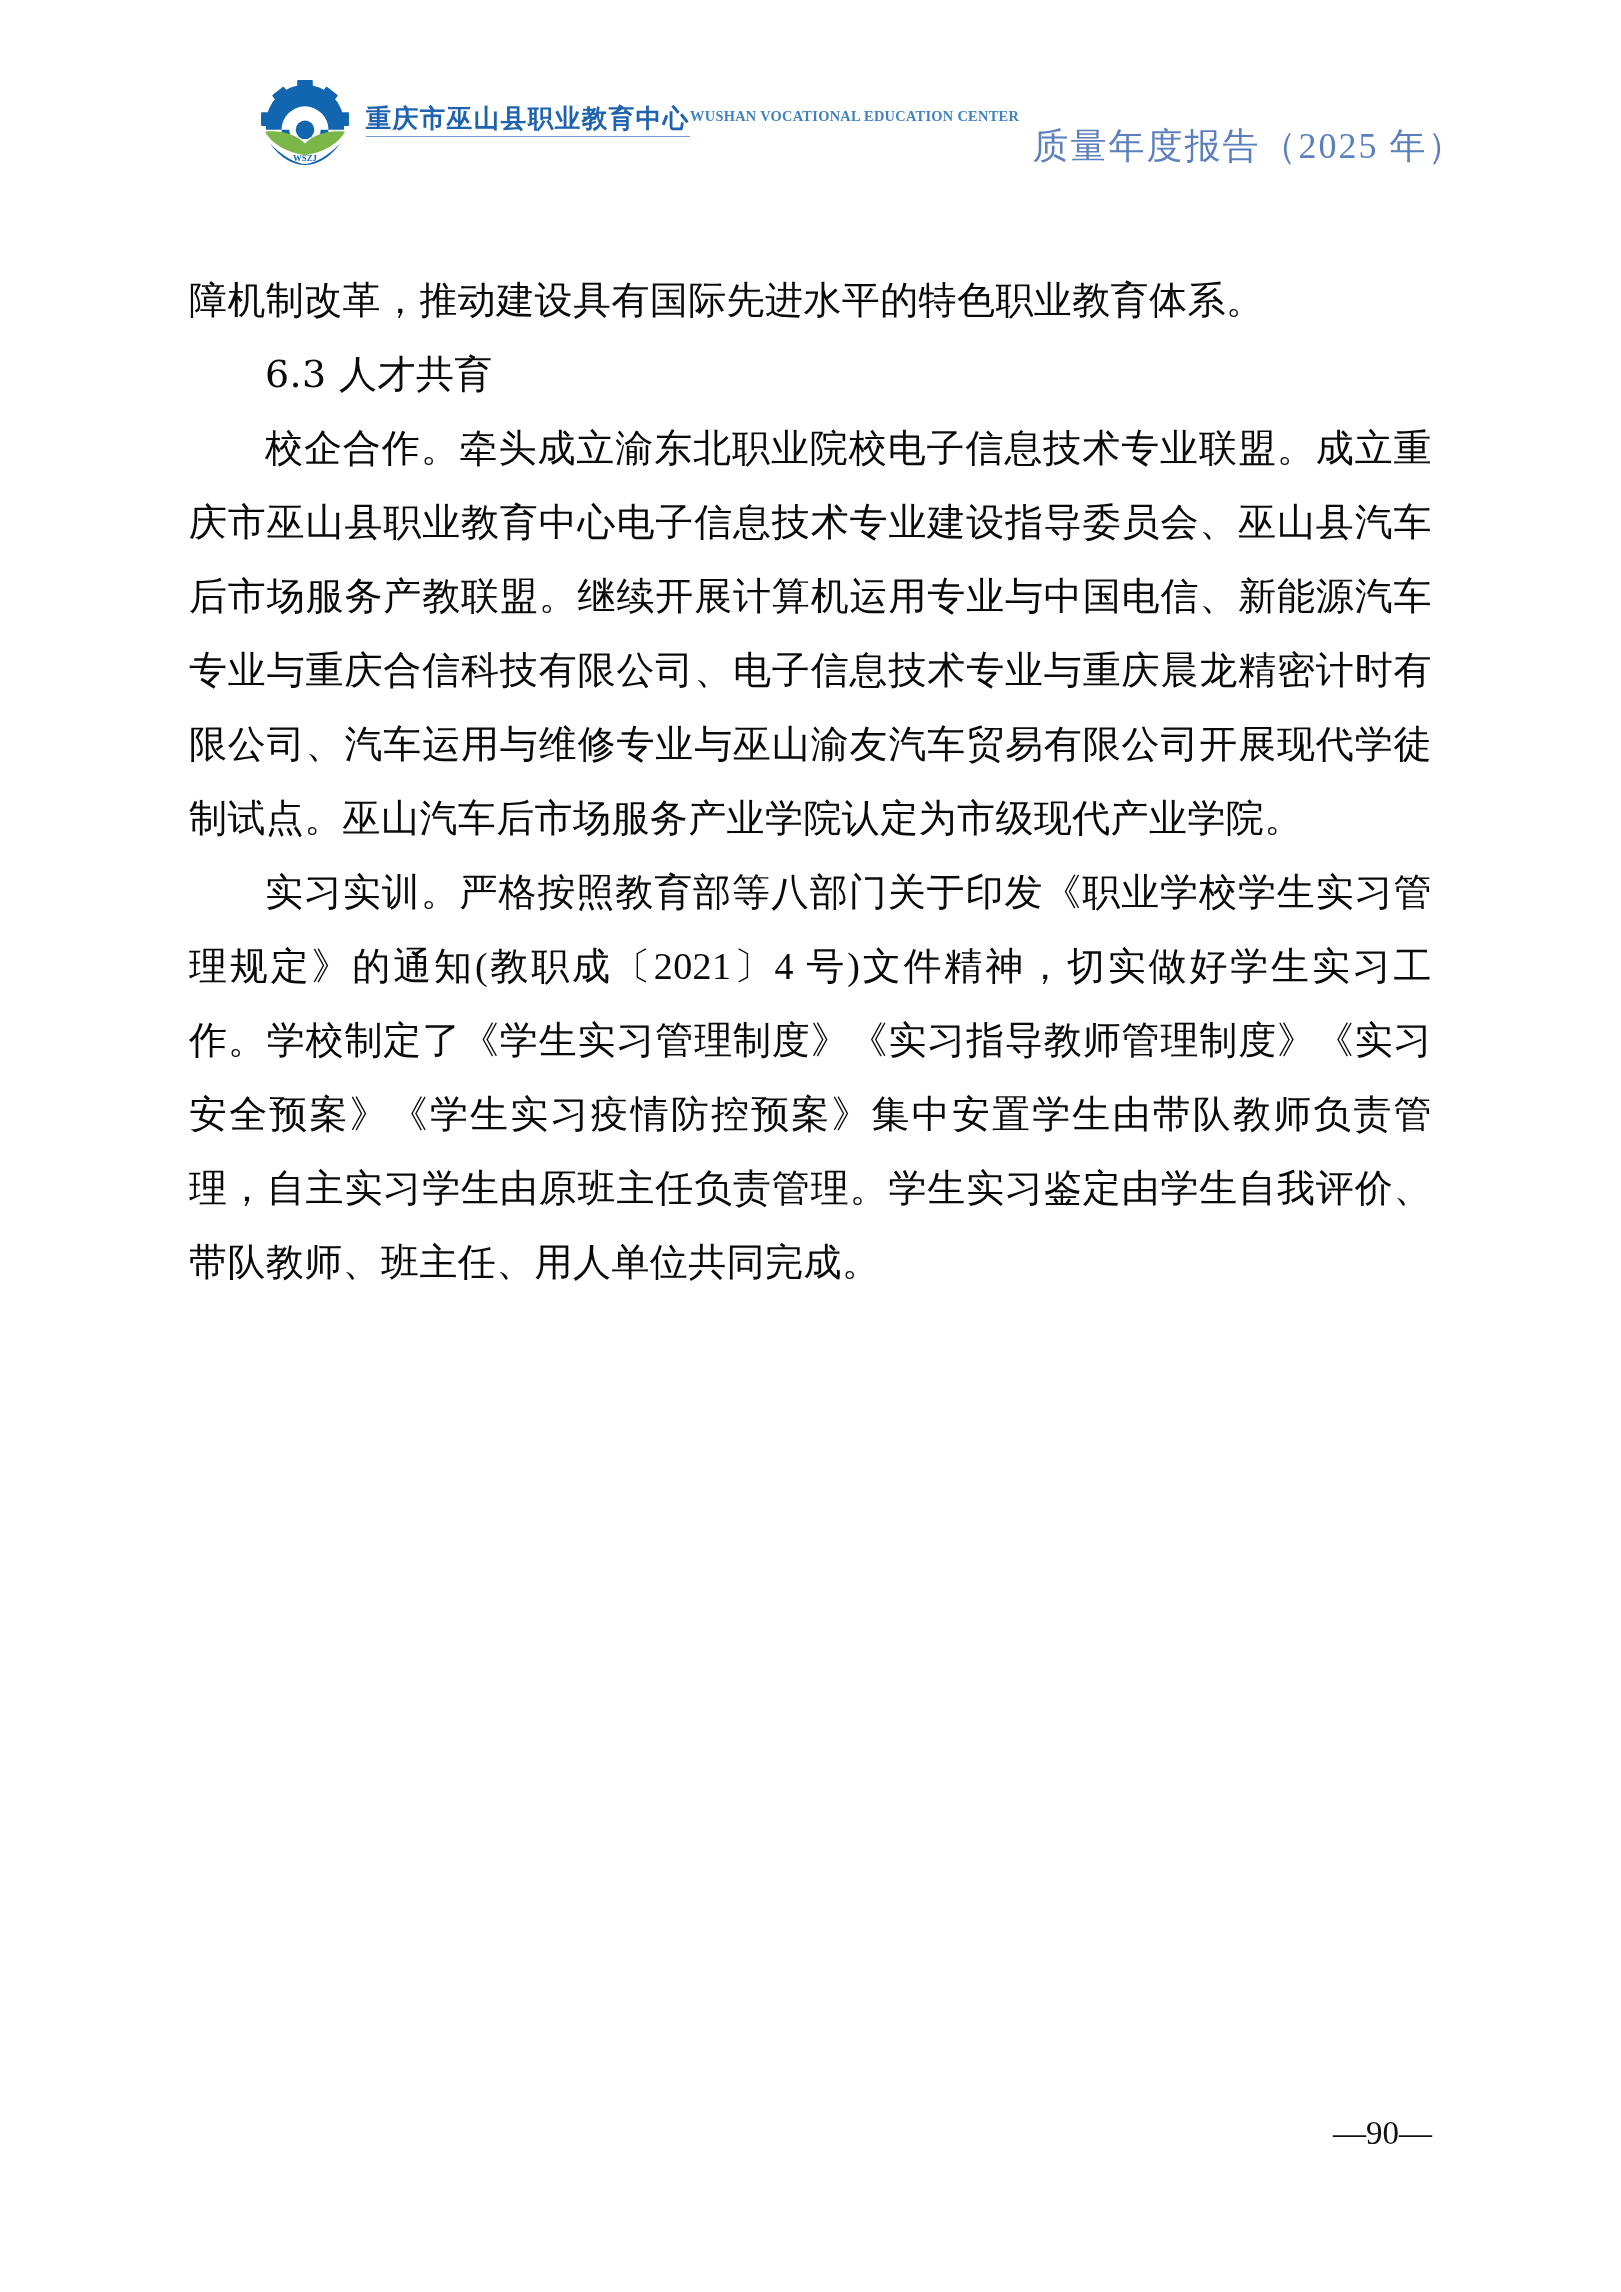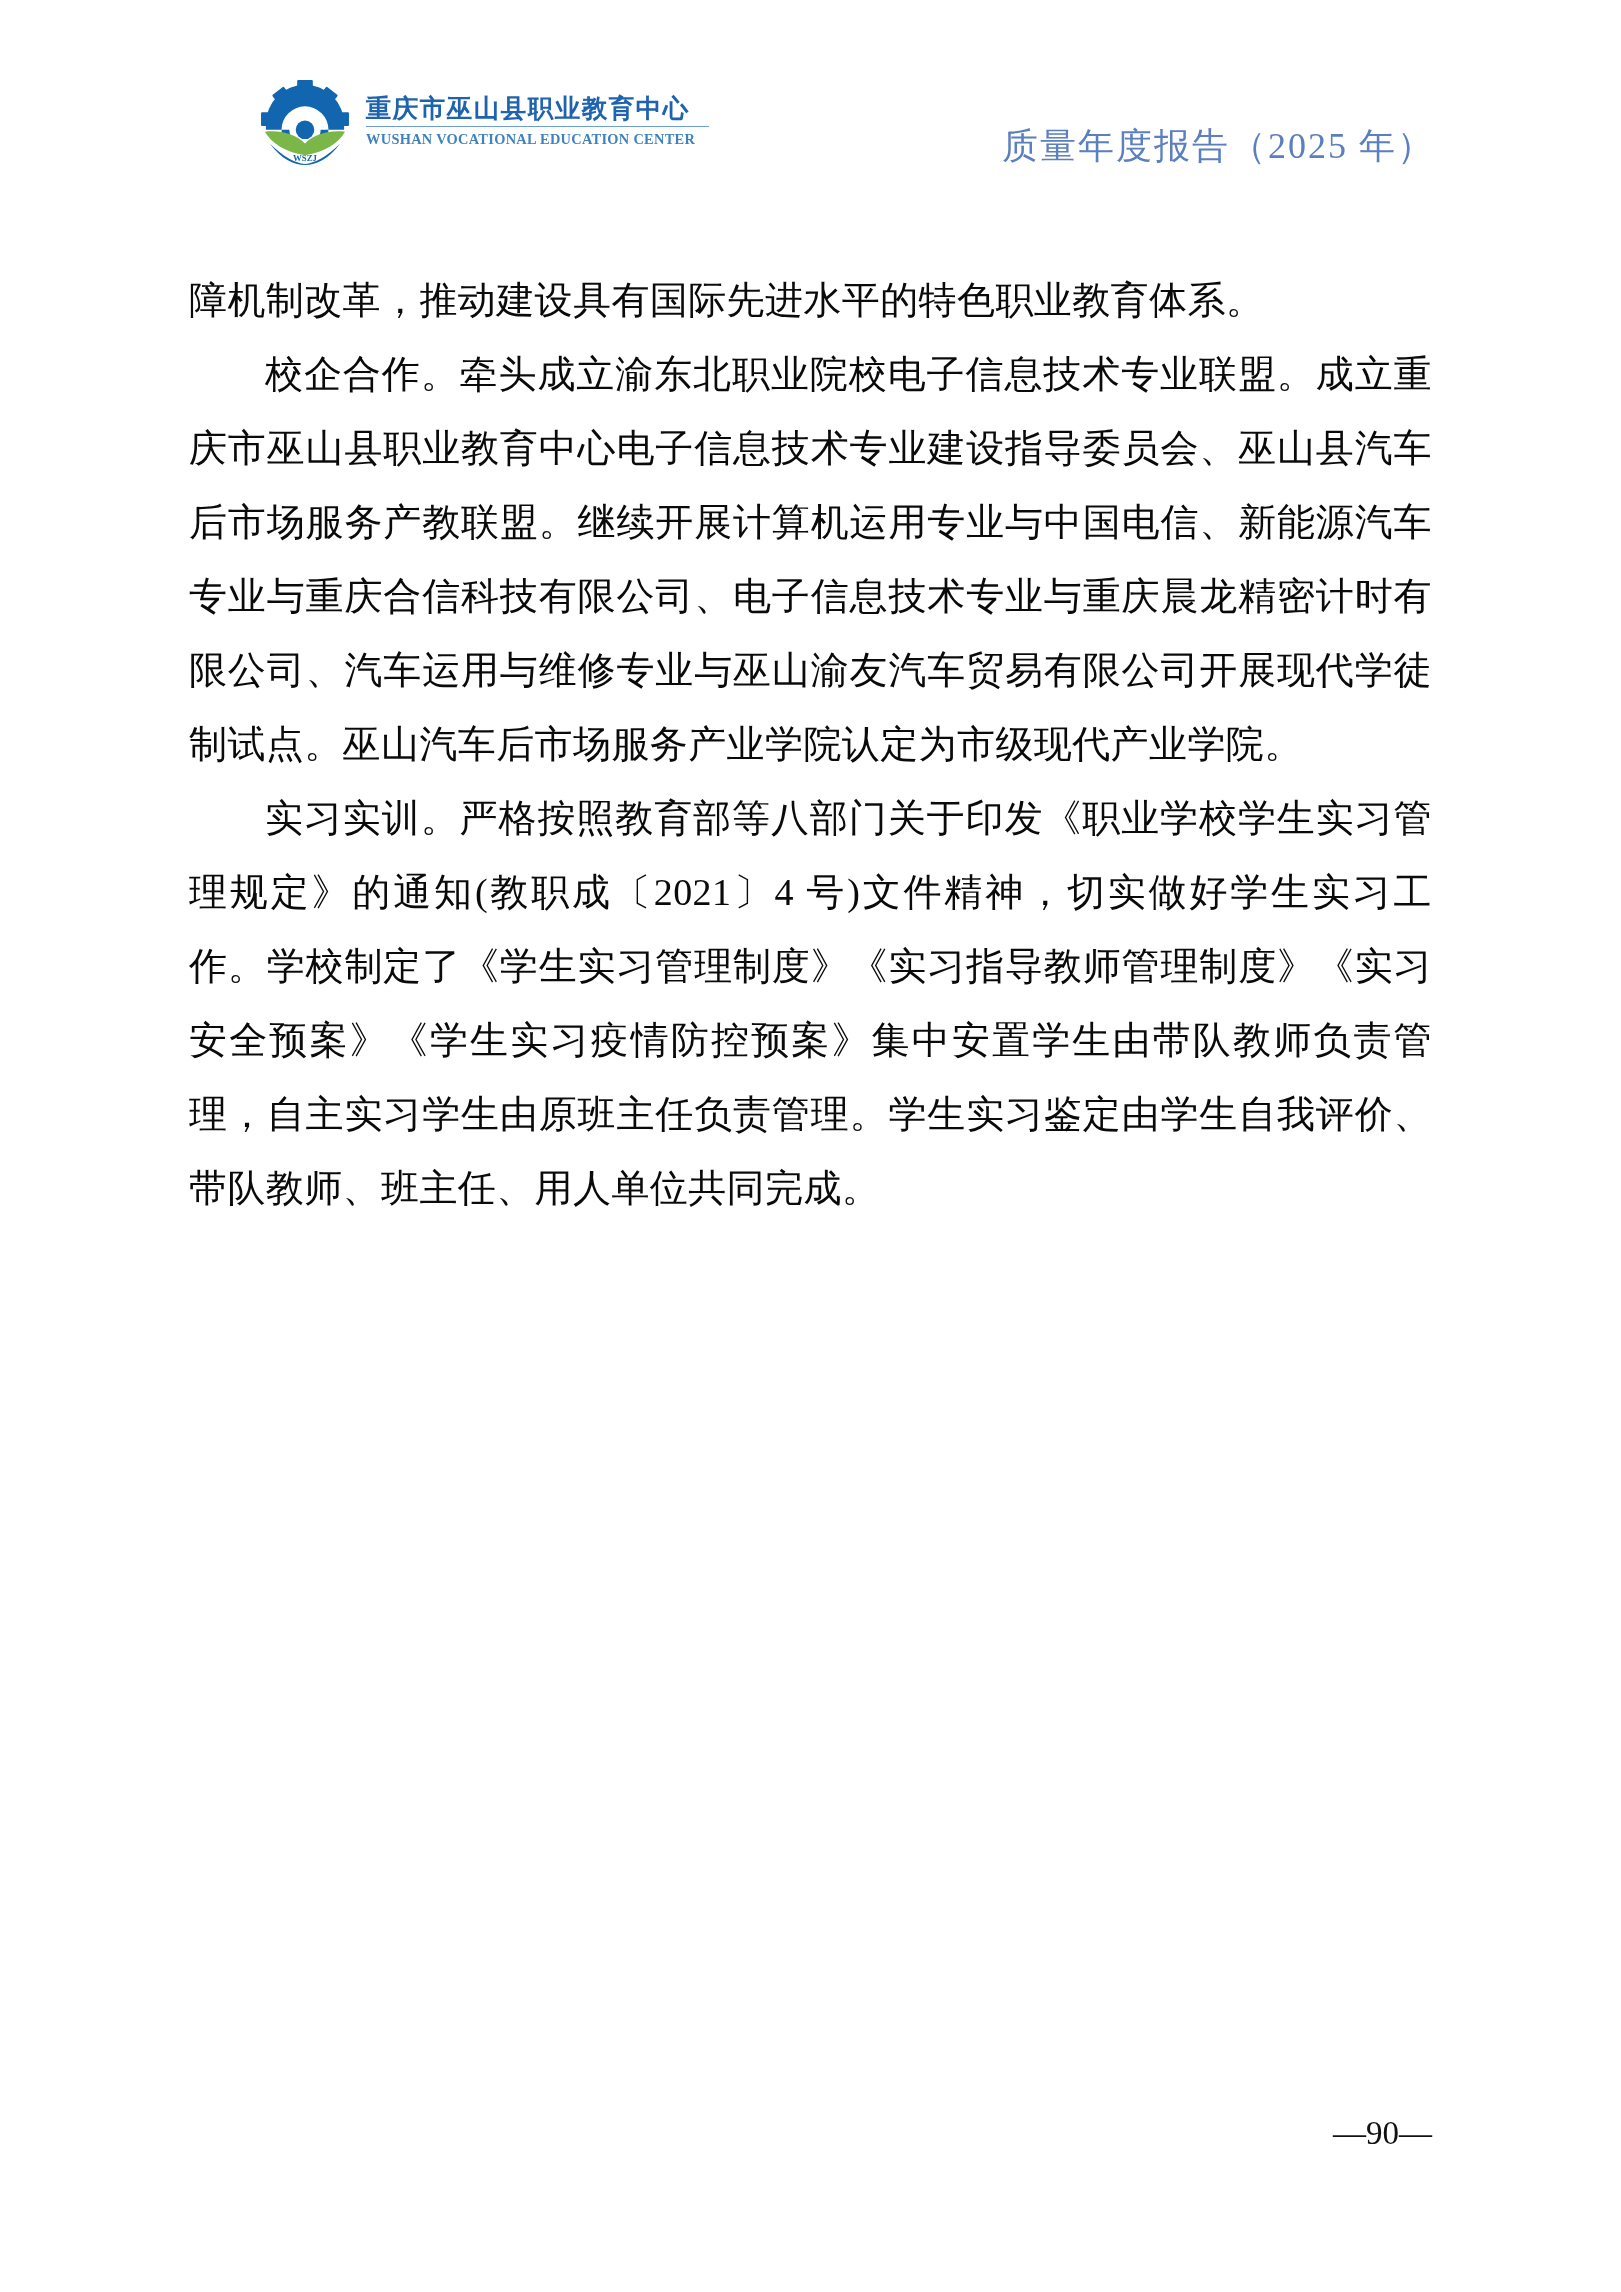--- a/index.html
+++ b/index.html
@@ -40,21 +40,21 @@
   }
   .logo-mark {
     position: relative;
     width: 90px;
     height: 86px;
     flex: none;
   }
   .logo-mark svg { display: block; }
   .logo-words {
     display: flex;
-    flex-direction: column;
+    flex-direction: row;
     justify-content: flex-start;
     padding-bottom: 2px;
   }
   .logo-cn {
     font-family: "DejaVu Serif", serif;
     font-size: 25.5px;
     font-weight: bold;
     color: #1f62ad;
     letter-spacing: 1.5px;
     line-height: 1.15;
@@ -165,20 +165,21 @@
         <div class="logo-cn">重庆市巫山县职业教育中心</div>
         <div class="logo-en">WUSHAN  VOCATIONAL  EDUCATION  CENTER</div>
       </div>
     </div>
 
     <div class="header-title">质量年度报告（2025 年）</div>
   </div>
 
   <div class="content">
     <p class="para cont">障机制改革，推动建设具有国际先进水平的特色职业教育体系。</p>
+    <p class="heading">6.3 人才共育</p>
     <p class="para indent">校企合作。牵头成立渝东北职业院校电子信息技术专业联盟。成立重庆市巫山县职业教育中心电子信息技术专业建设指导委员会、巫山县汽车后市场服务产教联盟。继续开展计算机运用专业与中国电信、新能源汽车专业与重庆合信科技有限公司、电子信息技术专业与重庆晨龙精密计时有限公司、汽车运用与维修专业与巫山渝友汽车贸易有限公司开展现代学徒制试点。巫山汽车后市场服务产业学院认定为市级现代产业学院。</p>
     <p class="para indent">实习实训。严格按照教育部等八部门关于印发《职业学校学生实习管理规定》的通知(教职成〔2021〕4 号)文件精神，切实做好学生实习工作。学校制定了《学生实习管理制度》《实习指导教师管理制度》《实习安全预案》《学生实习疫情防控预案》集中安置学生由带队教师负责管理，自主实习学生由原班主任负责管理。学生实习鉴定由学生自我评价、带队教师、班主任、用人单位共同完成。</p>
   </div>
 
   <div class="page-footer">
     <span class="page-number">—90—</span>
   </div>
 
 </div>
 

